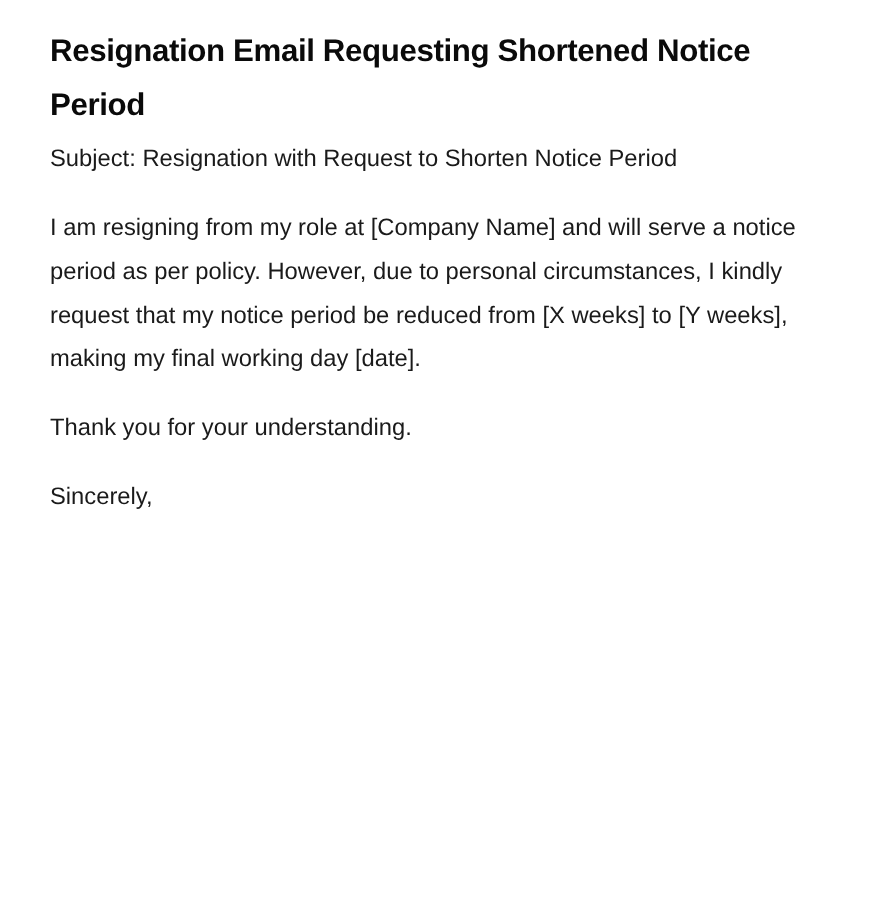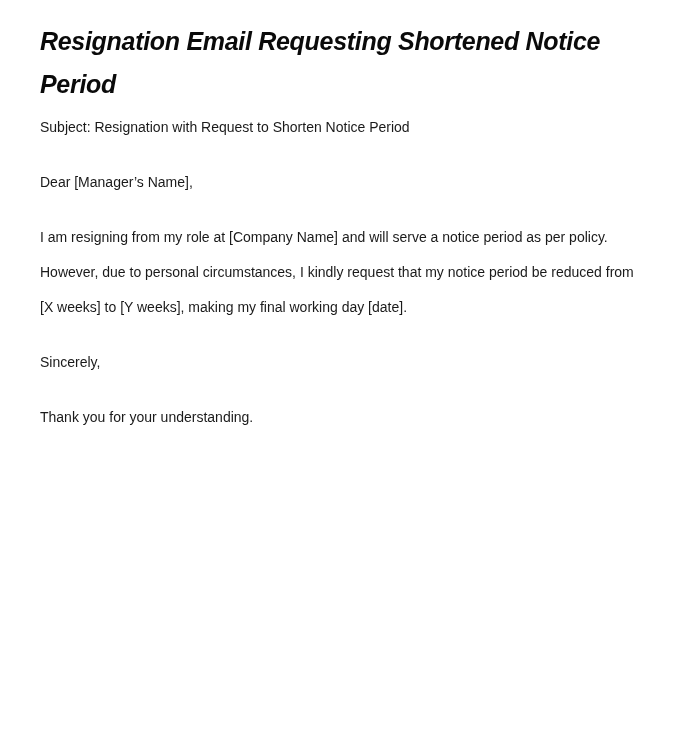--- a/index.html
+++ b/index.html
@@ -21,34 +21,32 @@
       top: 20px;
       width: 610px;
     }
     .title {
       font-size: 25px;
       font-weight: bold;
       line-height: 43px;
       margin: 0;
       letter-spacing: -0.3px;
       color: #0a0a0a;
-      font-style: italic;
     }
     .para {
-      font-size: 14px;
+      font-size: 19px;
       line-height: 35px;
       margin: 0;
       color: #1a1a1a;
     }
     .subject { margin-top: 4px; }
     .gap { margin-top: 20px; }
   </style>
 </head>
 <body>
 
 <div class="doc">
   <h1 class="title">Resignation Email Requesting Shortened Notice Period</h1>
   <p class="para subject">Subject: Resignation with Request to Shorten Notice Period</p>
-  <p class="para gap">Dear [Manager’s Name],</p>
   <p class="para gap">I am resigning from my role at [Company Name] and will serve a notice period as per policy. However, due to personal circumstances, I kindly request that my notice period be reduced from [X weeks] to [Y weeks], making my final working day [date].</p>
+  <p class="para gap">Thank you for your understanding.</p>
   <p class="para gap">Sincerely,</p>
-  <p class="para gap">Thank you for your understanding.</p>
 </div>
 
 </body></html>

